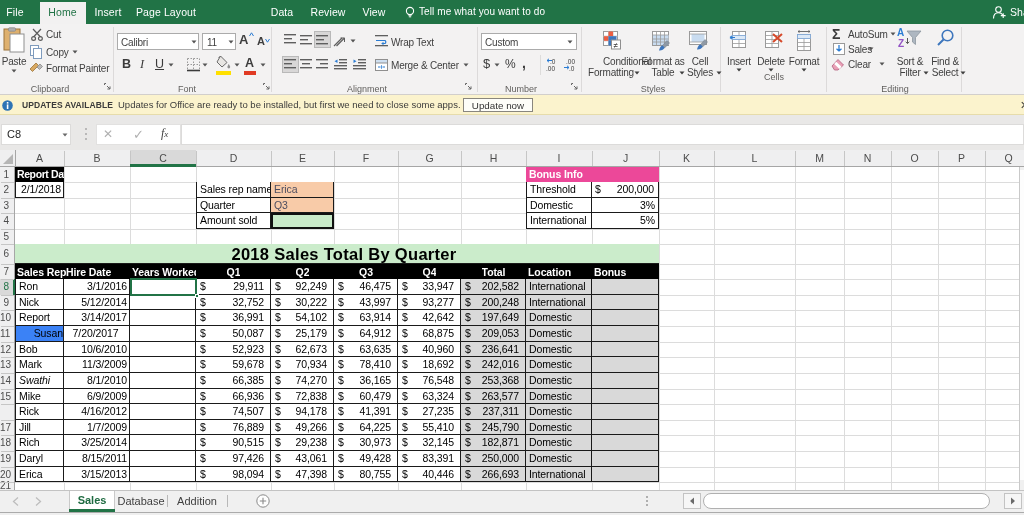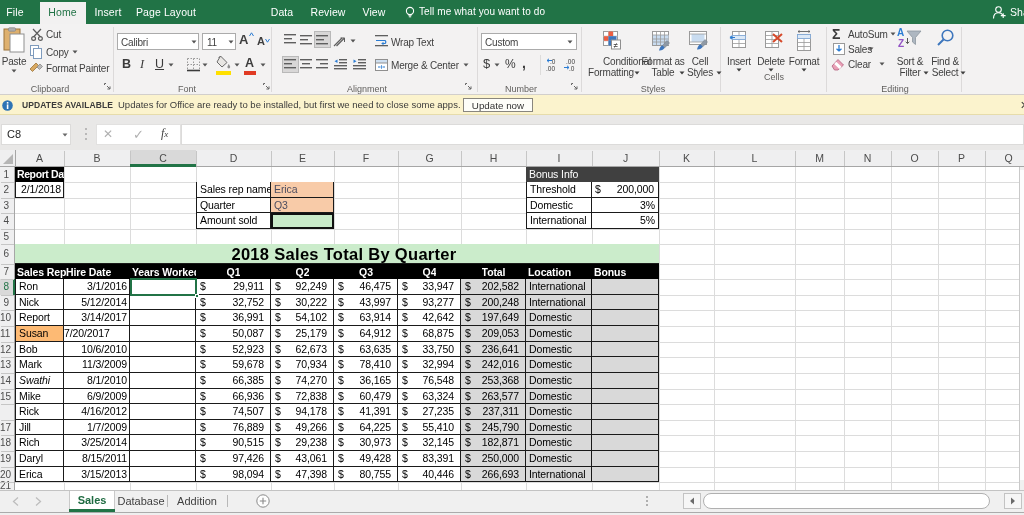--- a/index.html
+++ b/index.html
@@ -484,21 +484,21 @@
 <div style="left:15px;top:482px;width:1004px;height:1px;background:#dcdcdc;"></div>
 <div class="cell" style="left:15px;top:167px;width:49px;height:16px;background:#000;color:#fff;font-weight:bold;line-height:15px;padding-left:2px;letter-spacing:-0.4px;">Report Date</div>
 <div class="cell" style="left:15px;top:182px;width:49px;height:16px;background:#fff;border-right:1px solid #1a1a1a;border-bottom:1px solid #1a1a1a;line-height:15px;text-align:right;padding-right:2px;border-left:1px solid #1a1a1a;">2/1/2018</div>
 <div class="cell" style="left:196px;top:167px;width:138px;height:16px;background:#000;color:#fff;font-weight:bold;line-height:15px;padding-left:3px;margin-top:35px;">Look up</div>
 <div class="cell" style="left:196px;top:182px;width:75px;height:16px;background:#fff;border-right:1px solid #1a1a1a;border-bottom:1px solid #1a1a1a;line-height:15px;padding-left:3px;border-left:1px solid #1a1a1a;">Sales rep name</div>
 <div class="cell" style="left:271px;top:182px;width:63px;height:16px;background:#f8cba8;border-right:1px solid #1a1a1a;border-bottom:1px solid #1a1a1a;line-height:15px;padding-left:3px;color:#4e4e60;">Erica</div>
 <div class="cell" style="left:196px;top:198px;width:75px;height:15px;background:#fff;border-right:1px solid #1a1a1a;border-bottom:1px solid #1a1a1a;line-height:14px;padding-left:3px;border-left:1px solid #1a1a1a;">Quarter</div>
 <div class="cell" style="left:271px;top:198px;width:63px;height:15px;background:#f8cba8;border-right:1px solid #1a1a1a;border-bottom:1px solid #1a1a1a;line-height:14px;padding-left:3px;color:#4e4e60;">Q3</div>
 <div class="cell" style="left:196px;top:213px;width:75px;height:16px;background:#fff;border-right:1px solid #1a1a1a;border-bottom:1px solid #1a1a1a;line-height:15px;padding-left:3px;border-left:1px solid #1a1a1a;">Amount sold</div>
 <div style="left:271px;top:213px;width:63px;height:16px;background:#c9eac9;border:2px solid #111;"></div>
-<div class="cell" style="left:526px;top:167px;width:133px;height:16px;background:#404040;color:#fff;font-weight:normal;line-height:15px;padding-left:3px;">Bonus Info</div>
+<div class="cell" style="left:526px;top:167px;width:133px;height:16px;background:#ec4899;color:#fff;font-weight:bold;line-height:15px;padding-left:3px;">Bonus Info</div>
 <div class="cell" style="left:526px;top:182px;width:66px;height:16px;background:#fff;border-right:1px solid #1a1a1a;border-bottom:1px solid #1a1a1a;line-height:15px;padding-left:3px;border-left:1px solid #1a1a1a;">Threshold</div>
 <div class="cell" style="left:592px;top:182px;width:67px;height:16px;background:#fff;border-right:1px solid #1a1a1a;border-bottom:1px solid #1a1a1a;line-height:15px;padding:0 4px 0 3px;display:flex;justify-content:space-between;">
     <span>$</span>
     <span>200,000</span>
   </div>
 <div class="cell" style="left:526px;top:198px;width:66px;height:15px;background:#fff;border-right:1px solid #1a1a1a;border-bottom:1px solid #1a1a1a;line-height:14px;padding-left:3px;border-left:1px solid #1a1a1a;">Domestic</div>
 <div class="cell" style="left:592px;top:198px;width:67px;height:15px;background:#fff;border-right:1px solid #1a1a1a;border-bottom:1px solid #1a1a1a;line-height:14px;text-align:right;padding-right:3px;">3%</div>
 <div class="cell" style="left:526px;top:213px;width:66px;height:16px;background:#fff;border-right:1px solid #1a1a1a;border-bottom:1px solid #1a1a1a;line-height:15px;padding-left:3px;border-left:1px solid #1a1a1a;">International</div>
 <div class="cell" style="left:592px;top:213px;width:67px;height:16px;background:#fff;border-right:1px solid #1a1a1a;border-bottom:1px solid #1a1a1a;line-height:15px;text-align:right;padding-right:3px;">5%</div>
 <div style="left:15px;top:244px;width:644px;height:20px;background:#cbeccb;font-size:16.5px;letter-spacing:0.3px;font-weight:bold;color:#000;text-align:center;text-indent:14px;line-height:20px;font-family:'Liberation Sans',sans-serif;">2018 Sales Total By Quarter</div>
@@ -581,22 +581,22 @@
 <div class="cell" style="left:398px;top:310px;width:63px;height:16px;background:#fff;border-right:1px solid #1a1a1a;border-bottom:1px solid #1a1a1a;line-height:15px;padding:0 6px 0 4px;display:flex;justify-content:space-between;">
     <span>$</span>
     <span>42,642</span>
   </div>
 <div class="cell" style="left:461px;top:310px;width:65px;height:16px;background:#d9d9d9;border-right:1px solid #1a1a1a;border-bottom:1px solid #1a1a1a;line-height:15px;padding:0 6px 0 4px;display:flex;justify-content:space-between;">
     <span>$</span>
     <span>197,649</span>
   </div>
 <div class="cell" style="left:526px;top:310px;width:66px;height:16px;background:#d9d9d9;border-right:1px solid #1a1a1a;border-bottom:1px solid #1a1a1a;line-height:15px;padding-left:3px;">Domestic</div>
 <div class="cell" style="left:592px;top:310px;width:67px;height:16px;background:#d9d9d9;border-right:1px solid #1a1a1a;border-bottom:1px solid #1a1a1a;line-height:15px;"></div>
-<div class="cell" style="left:15px;top:326px;width:49px;height:16px;background:#fdba74;border-right:1px solid #1a1a1a;border-bottom:1px solid #1a1a1a;line-height:15px;padding-left:3px;border-left:1px solid #1a1a1a;">Susan</div>
-<div class="cell" style="left:64px;top:326px;width:66px;height:16px;background:#fff;border-right:1px solid #1a1a1a;border-bottom:1px solid #1a1a1a;line-height:15px;text-align:left;padding-right:2px;">7/20/2017</div>
+<div class="cell" style="left:15px;top:326px;width:49px;height:16px;background:#3b82f6;border-right:1px solid #1a1a1a;border-bottom:1px solid #1a1a1a;line-height:15px;padding-left:3px;border-left:1px solid #1a1a1a;text-align:right;">Susan</div>
+<div class="cell" style="left:64px;top:326px;width:66px;height:16px;background:#fff;border-right:1px solid #1a1a1a;border-bottom:1px solid #1a1a1a;line-height:15px;text-align:center;padding-right:2px;">7/20/2017</div>
 <div class="cell" style="left:130px;top:326px;width:66px;height:16px;background:#fff;border-right:1px solid #1a1a1a;border-bottom:1px solid #1a1a1a;line-height:15px;"></div>
 <div class="cell" style="left:196px;top:326px;width:75px;height:16px;background:#fff;border-right:1px solid #1a1a1a;border-bottom:1px solid #1a1a1a;line-height:15px;padding:0 6px 0 4px;display:flex;justify-content:space-between;">
     <span>$</span>
     <span>50,087</span>
   </div>
 <div class="cell" style="left:271px;top:326px;width:63px;height:16px;background:#fff;border-right:1px solid #1a1a1a;border-bottom:1px solid #1a1a1a;line-height:15px;padding:0 6px 0 4px;display:flex;justify-content:space-between;">
     <span>$</span>
     <span>25,179</span>
   </div>
 <div class="cell" style="left:334px;top:326px;width:64px;height:16px;background:#fff;border-right:1px solid #1a1a1a;border-bottom:1px solid #1a1a1a;line-height:15px;padding:0 6px 0 4px;display:flex;justify-content:space-between;">
@@ -623,21 +623,21 @@
 <div class="cell" style="left:271px;top:342px;width:63px;height:15px;background:#fff;border-right:1px solid #1a1a1a;border-bottom:1px solid #1a1a1a;line-height:14px;padding:0 6px 0 4px;display:flex;justify-content:space-between;">
     <span>$</span>
     <span>62,673</span>
   </div>
 <div class="cell" style="left:334px;top:342px;width:64px;height:15px;background:#fff;border-right:1px solid #1a1a1a;border-bottom:1px solid #1a1a1a;line-height:14px;padding:0 6px 0 4px;display:flex;justify-content:space-between;">
     <span>$</span>
     <span>63,635</span>
   </div>
 <div class="cell" style="left:398px;top:342px;width:63px;height:15px;background:#fff;border-right:1px solid #1a1a1a;border-bottom:1px solid #1a1a1a;line-height:14px;padding:0 6px 0 4px;display:flex;justify-content:space-between;">
     <span>$</span>
-    <span>33,750</span>
+    <span>40,960</span>
   </div>
 <div class="cell" style="left:461px;top:342px;width:65px;height:15px;background:#d9d9d9;border-right:1px solid #1a1a1a;border-bottom:1px solid #1a1a1a;line-height:14px;padding:0 6px 0 4px;display:flex;justify-content:space-between;">
     <span>$</span>
     <span>236,641</span>
   </div>
 <div class="cell" style="left:526px;top:342px;width:66px;height:15px;background:#d9d9d9;border-right:1px solid #1a1a1a;border-bottom:1px solid #1a1a1a;line-height:14px;padding-left:3px;">Domestic</div>
 <div class="cell" style="left:592px;top:342px;width:67px;height:15px;background:#d9d9d9;border-right:1px solid #1a1a1a;border-bottom:1px solid #1a1a1a;line-height:14px;"></div>
 <div class="cell" style="left:15px;top:357px;width:49px;height:16px;background:#fff;border-right:1px solid #1a1a1a;border-bottom:1px solid #1a1a1a;line-height:15px;padding-left:3px;border-left:1px solid #1a1a1a;">Mark</div>
 <div class="cell" style="left:64px;top:357px;width:66px;height:16px;background:#fff;border-right:1px solid #1a1a1a;border-bottom:1px solid #1a1a1a;line-height:15px;text-align:right;padding-right:2px;">11/3/2009</div>
 <div class="cell" style="left:130px;top:357px;width:66px;height:16px;background:#fff;border-right:1px solid #1a1a1a;border-bottom:1px solid #1a1a1a;line-height:15px;"></div>
@@ -648,21 +648,21 @@
 <div class="cell" style="left:271px;top:357px;width:63px;height:16px;background:#fff;border-right:1px solid #1a1a1a;border-bottom:1px solid #1a1a1a;line-height:15px;padding:0 6px 0 4px;display:flex;justify-content:space-between;">
     <span>$</span>
     <span>70,934</span>
   </div>
 <div class="cell" style="left:334px;top:357px;width:64px;height:16px;background:#fff;border-right:1px solid #1a1a1a;border-bottom:1px solid #1a1a1a;line-height:15px;padding:0 6px 0 4px;display:flex;justify-content:space-between;">
     <span>$</span>
     <span>78,410</span>
   </div>
 <div class="cell" style="left:398px;top:357px;width:63px;height:16px;background:#fff;border-right:1px solid #1a1a1a;border-bottom:1px solid #1a1a1a;line-height:15px;padding:0 6px 0 4px;display:flex;justify-content:space-between;">
     <span>$</span>
-    <span>32,994</span>
+    <span>18,692</span>
   </div>
 <div class="cell" style="left:461px;top:357px;width:65px;height:16px;background:#d9d9d9;border-right:1px solid #1a1a1a;border-bottom:1px solid #1a1a1a;line-height:15px;padding:0 6px 0 4px;display:flex;justify-content:space-between;">
     <span>$</span>
     <span>242,016</span>
   </div>
 <div class="cell" style="left:526px;top:357px;width:66px;height:16px;background:#d9d9d9;border-right:1px solid #1a1a1a;border-bottom:1px solid #1a1a1a;line-height:15px;padding-left:3px;">Domestic</div>
 <div class="cell" style="left:592px;top:357px;width:67px;height:16px;background:#d9d9d9;border-right:1px solid #1a1a1a;border-bottom:1px solid #1a1a1a;line-height:15px;"></div>
 <div class="cell" style="left:15px;top:373px;width:49px;height:16px;background:#fff;border-right:1px solid #1a1a1a;border-bottom:1px solid #1a1a1a;line-height:15px;padding-left:3px;border-left:1px solid #1a1a1a;font-style:italic;">Swathi</div>
 <div class="cell" style="left:64px;top:373px;width:66px;height:16px;background:#fff;border-right:1px solid #1a1a1a;border-bottom:1px solid #1a1a1a;line-height:15px;text-align:right;padding-right:2px;">8/1/2010</div>
 <div class="cell" style="left:130px;top:373px;width:66px;height:16px;background:#fff;border-right:1px solid #1a1a1a;border-bottom:1px solid #1a1a1a;line-height:15px;"></div>

